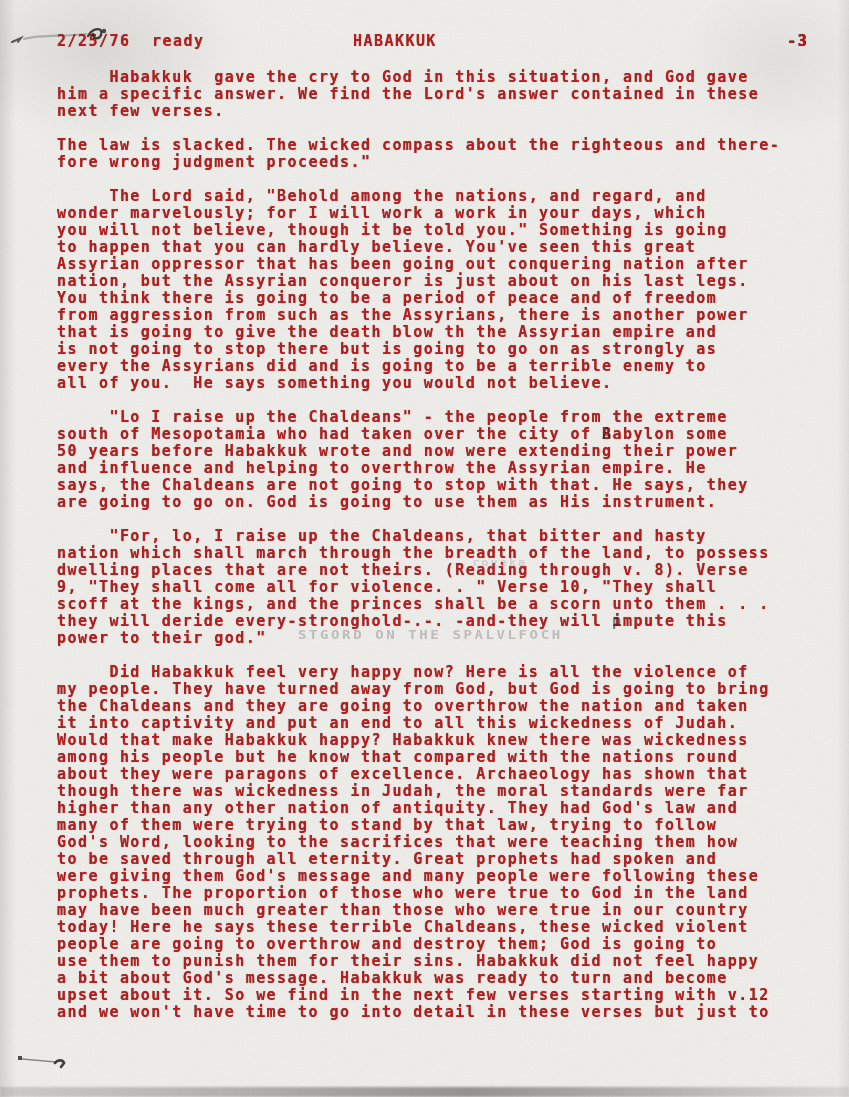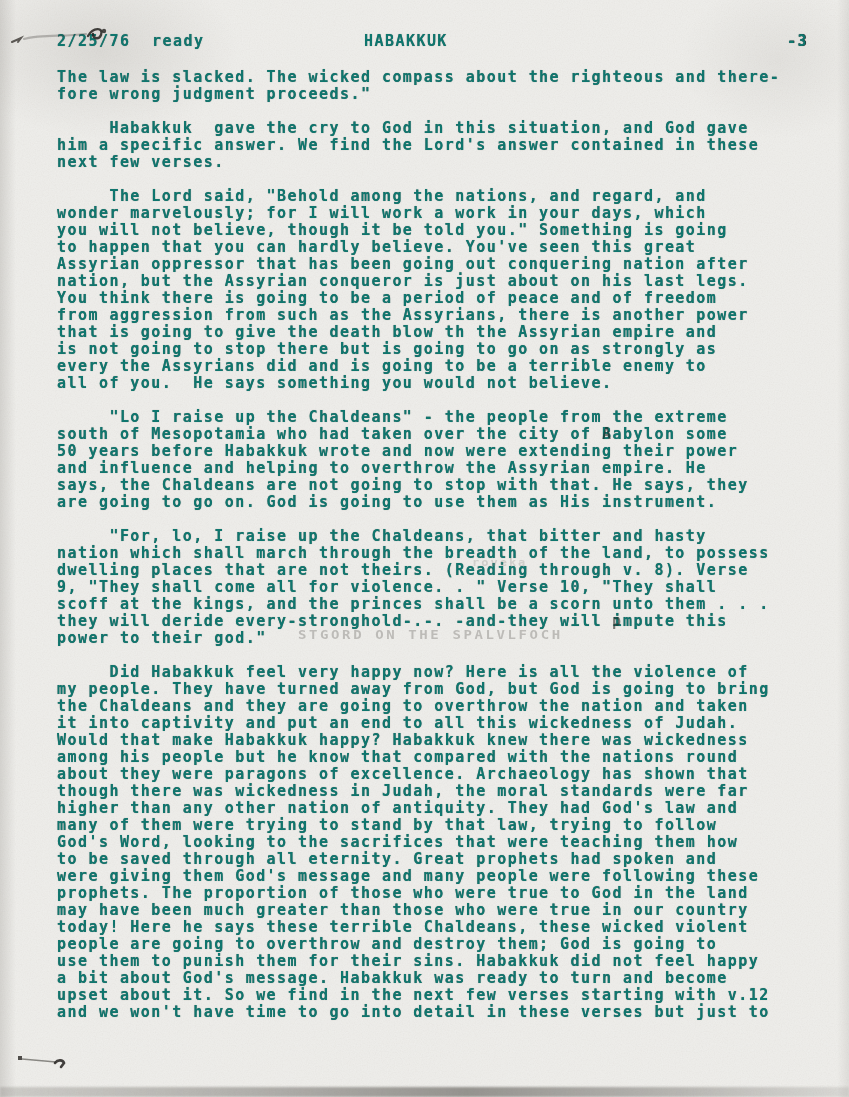--- a/index.html
+++ b/index.html
@@ -14,28 +14,28 @@
     background: #f0efec;
     overflow: hidden;
     font-family: "DejaVu Sans Mono", "Liberation Mono", monospace;
   }
   .typewriter {
     font-family: "DejaVu Sans Mono", "Liberation Mono", monospace;
     font-size: 15px;
     line-height: 17px;
     letter-spacing: 1.45px;
     font-weight: bold;
-    color: #0f766e;
+    color: #b91c1c;
     white-space: pre;
     text-shadow: 0 0 0.7px rgba(33,31,28,0.6);
   }
   .hdr { position: absolute; top: 33px; }
   #hdr-date    { left: 57px;  }
   #hdr-session { left: 152px; }
-  #hdr-title   { left: 364px; }
+  #hdr-title   { left: 353px; }
   #hdr-pageno  { left: 787px; text-shadow: 0.6px 0 0 #211f1c, 0 0 0.7px rgba(33,31,28,0.7); }
   #body-text {
     position: absolute;
     left: 57px;
     top: 69px;
     width: 760px;
   }
   .para { margin: 0 0 17px 0; }
   .para:last-child { margin-bottom: 12px; }
   .overstrike {
@@ -120,25 +120,25 @@
   <div class="blotch-topright"></div>
   <div class="edge-streak-left"></div>
   <div class="edge-streak-right"></div>
 
   <span class="typewriter hdr" id="hdr-date">2/25/76</span>
   <span class="typewriter hdr" id="hdr-session">ready</span>
   <span class="typewriter hdr" id="hdr-title">HABAKKUK</span>
   <span class="typewriter hdr" id="hdr-pageno">-3</span>
 
   <div id="body-text">
-    <div class="typewriter para">The law is slacked. The wicked compass about the righteous and there-
-fore wrong judgment proceeds."</div>
     <div class="typewriter para">     Habakkuk  gave the cry to God in this situation, and God gave
 him a specific answer. We find the Lord's answer contained in these
 next few verses.</div>
+    <div class="typewriter para">The law is slacked. The wicked compass about the righteous and there-
+fore wrong judgment proceeds."</div>
     <div class="typewriter para">     The Lord said, "Behold among the nations, and regard, and
 wonder marvelously; for I will work a work in your days, which
 you will not believe, though it be told you." Something is going
 to happen that you can hardly believe. You've seen this great
 Assyrian oppressor that has been going out conquering nation after
 nation, but the Assyrian conqueror is just about on his last legs.
 You think there is going to be a period of peace and of freedom
 from aggression from such as the Assyrians, there is another power
 that is going to give the death blow th the Assyrian empire and
 is not going to stop there but is going to go on as strongly as

